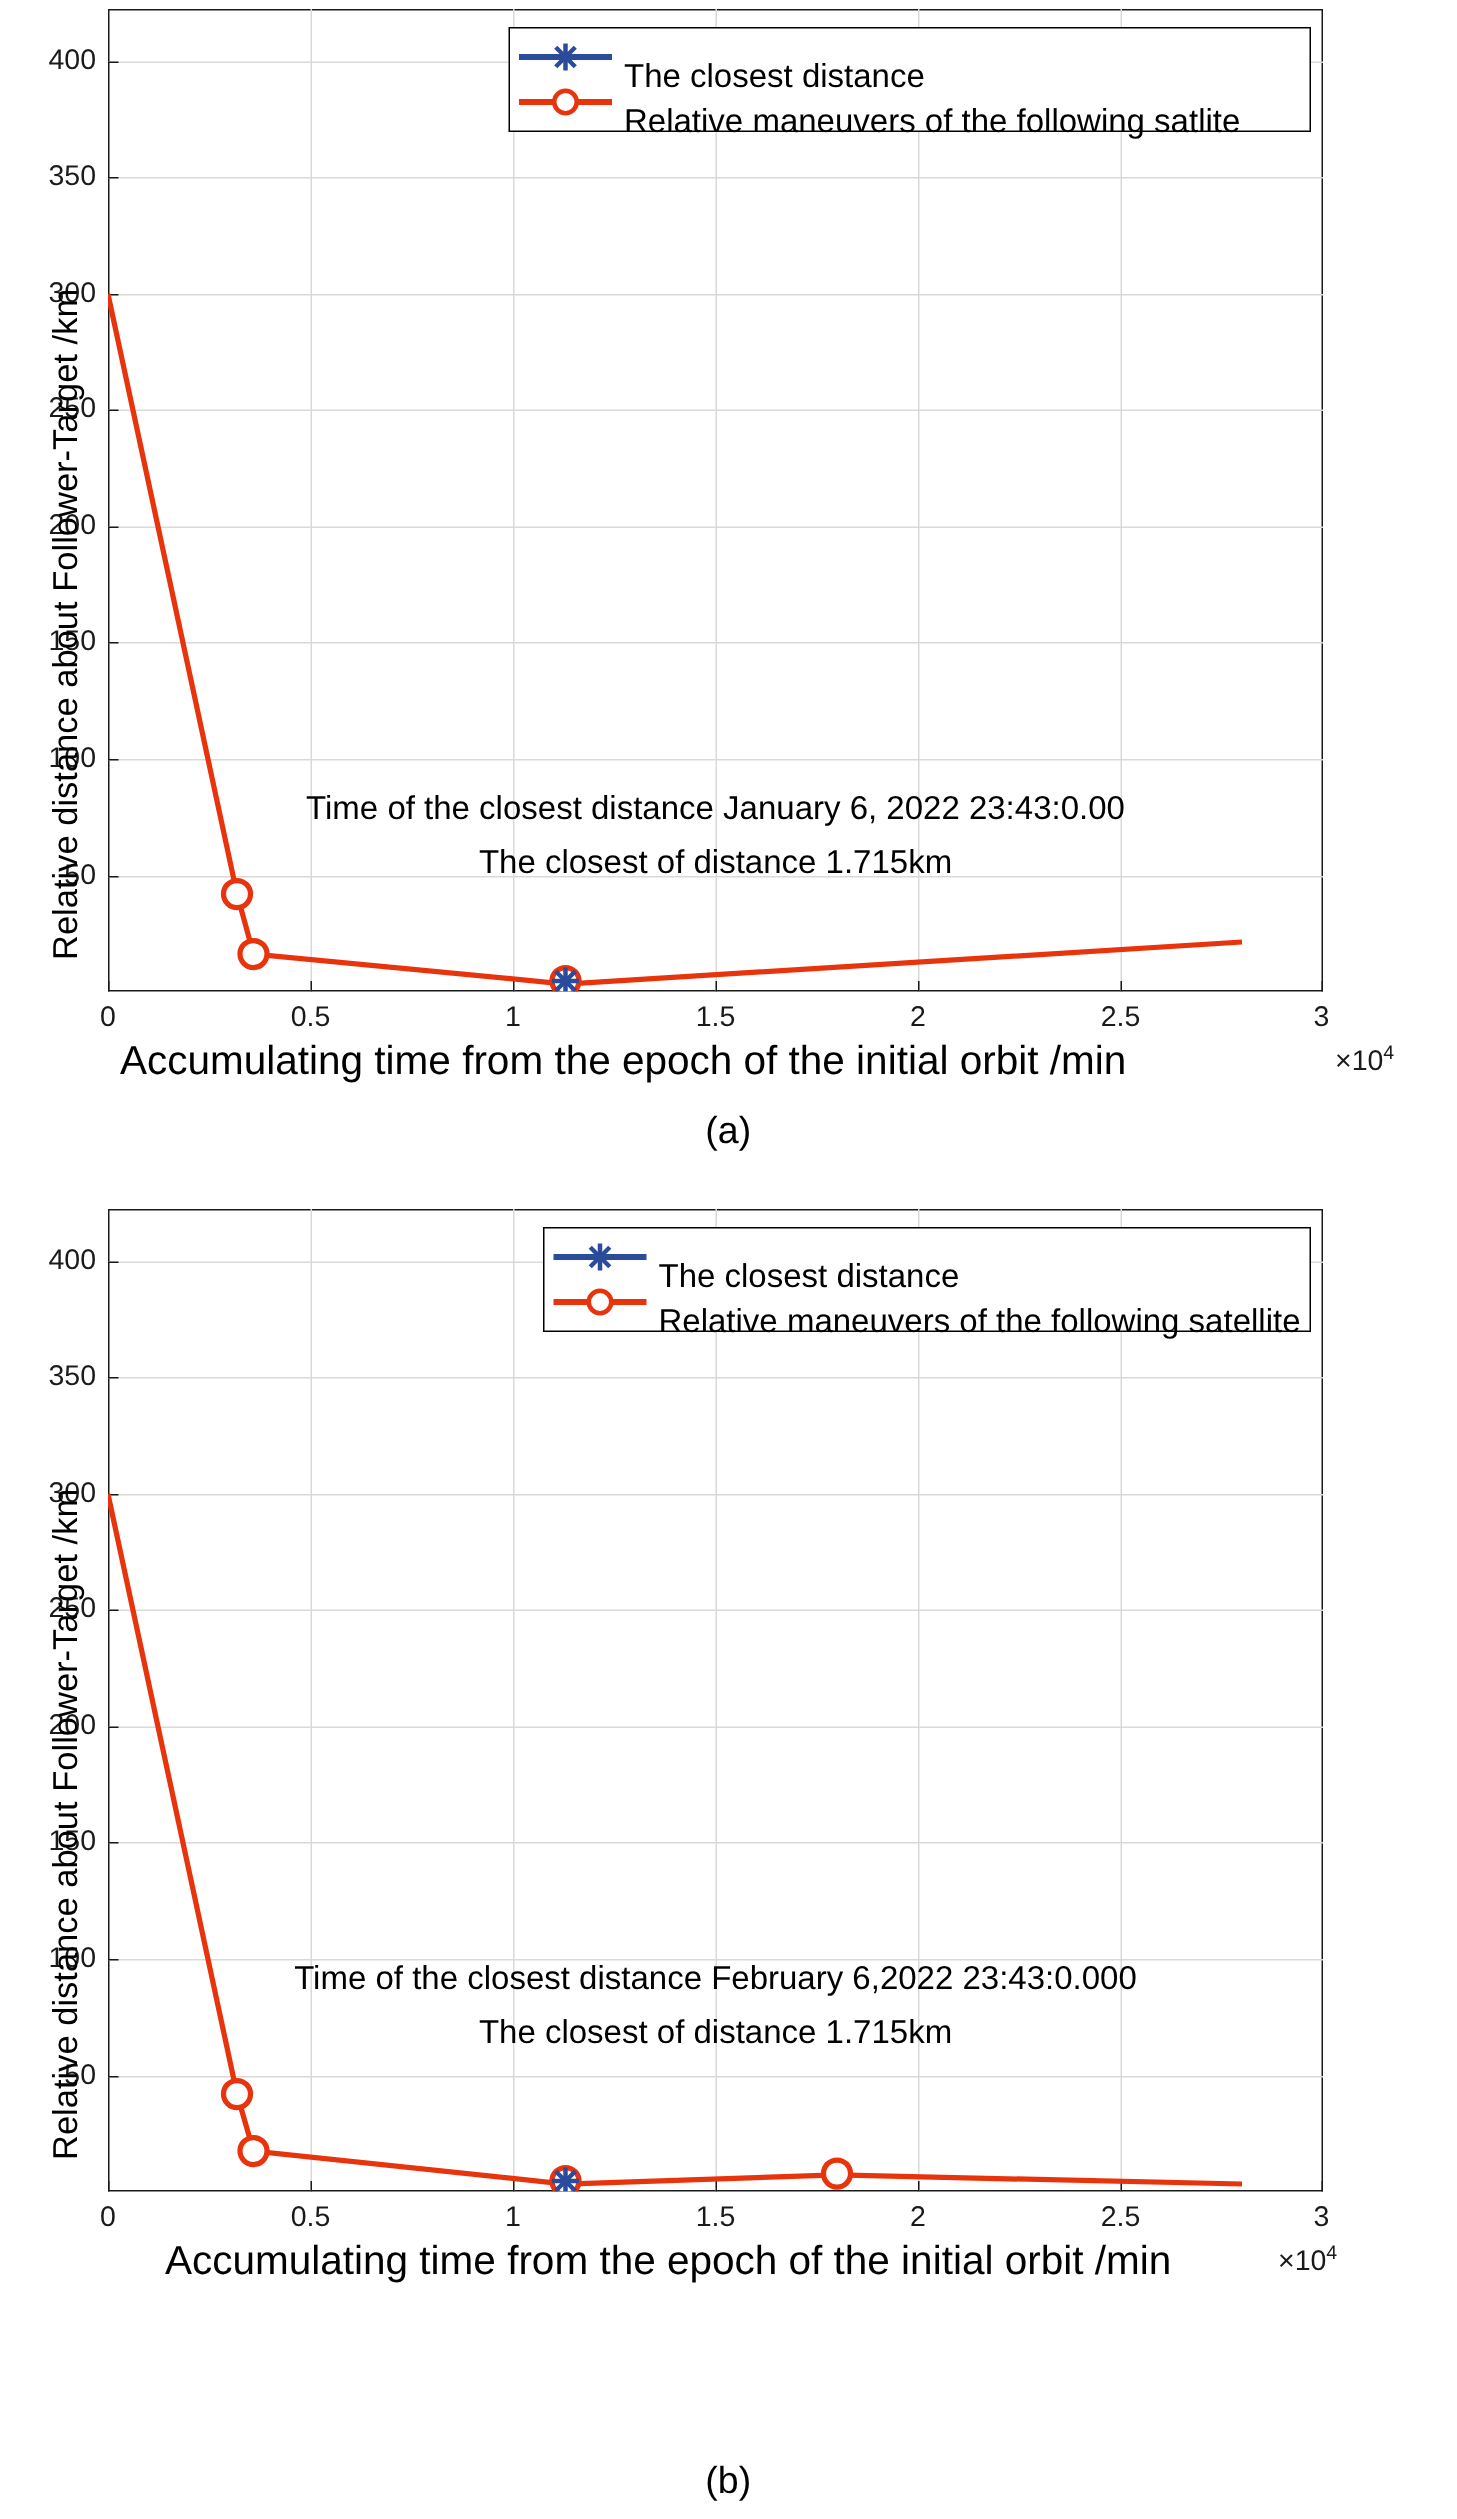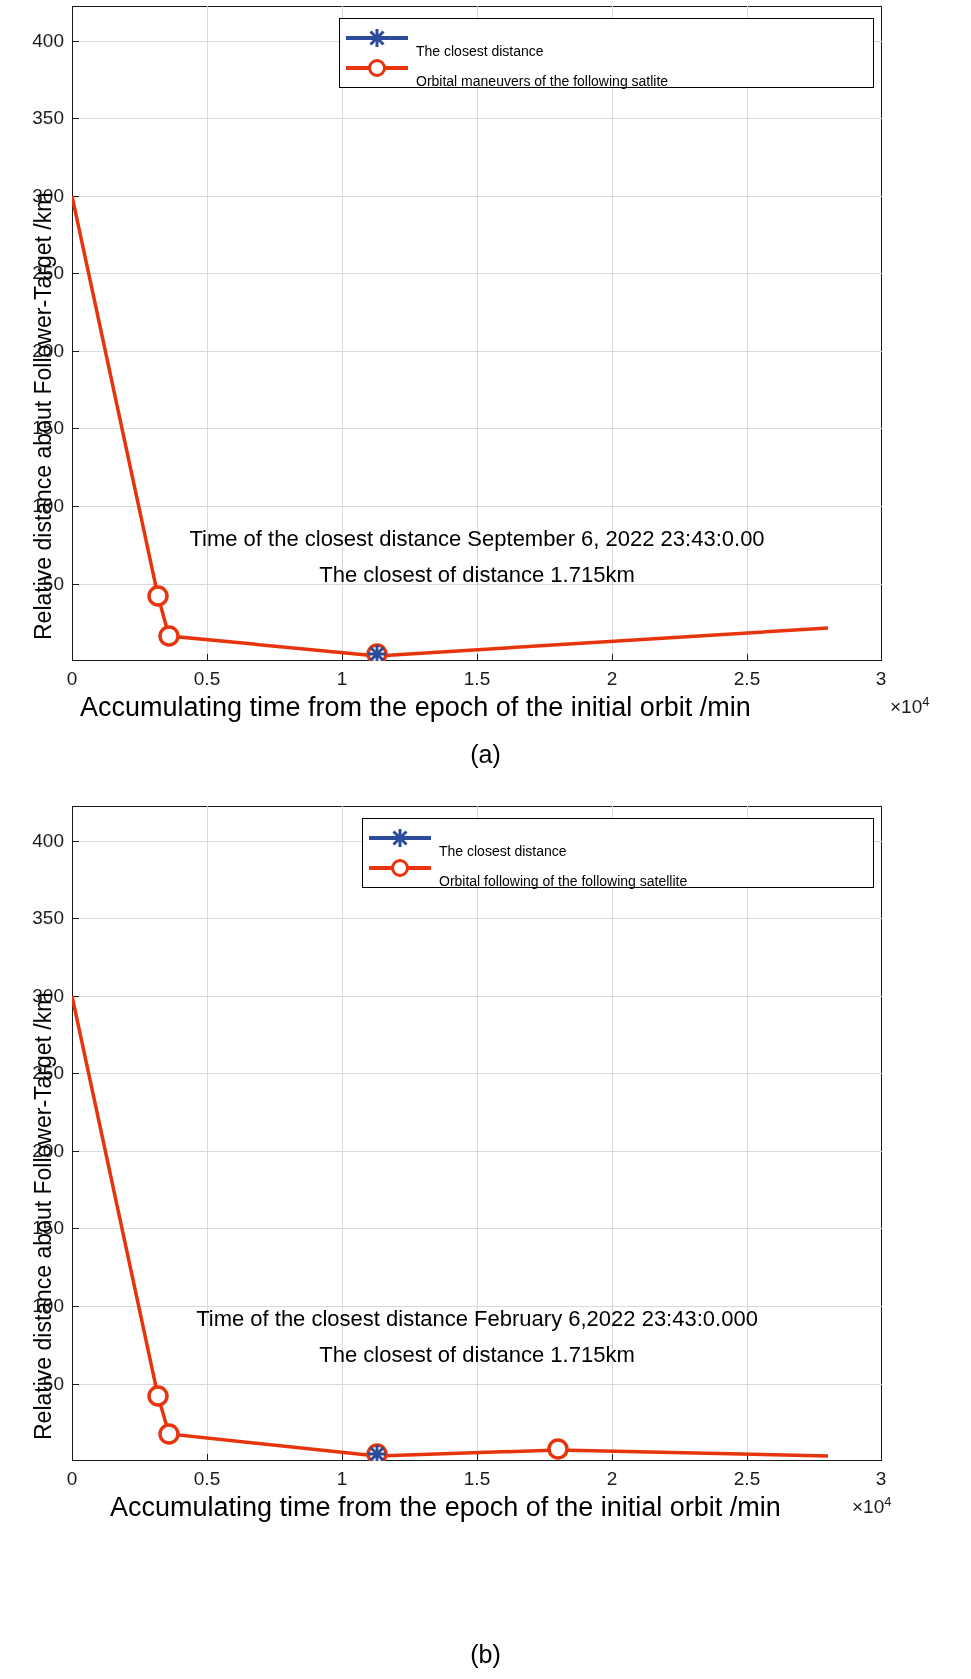--- a/index.html
+++ b/index.html
@@ -118,21 +118,21 @@
     height: 4px;
     margin-top: -2px;
   }
   .legend-sample .lmark {
     position: absolute;
     left: 50%;
     top: 50%;
     transform: translate(-50%, -50%);
   }
   .legend-text {
-    font-size: 14px;
+    font-size: 22px;
     color: #000;
     margin-top: 25px;
   }
 
   .annot {
     position: absolute;
     font-size: 22px;
     color: #000;
     white-space: nowrap;
     text-align: center;
@@ -217,25 +217,25 @@
           </span>
           <span class="legend-text">The closest distance</span>
         </div>
         <div class="legend-row">
           <span class="legend-sample">
             <span class="lseg" style="background:#e8340c"></span>
             <svg class="lmark" width="22" height="22">
               <circle cx="11" cy="11" r="7.5" fill="#ffffff" stroke="#e8340c" stroke-width="3"></circle>
             </svg>
           </span>
-          <span class="legend-text">Orbital maneuvers of the following satlite</span>
+          <span class="legend-text">Relative maneuvers of the following satlite</span>
         </div>
       </div>
 
-      <div class="annot" style="left:405px; top:520px;">Time of the closest distance September 6, 2022 23:43:0.00</div>
+      <div class="annot" style="left:405px; top:520px;">Time of the closest distance January 6, 2022 23:43:0.00</div>
       <div class="annot" style="left:405px; top:556px;">The closest of distance 1.715km</div>
 
       <div class="tick-label x" style="left:0px; top:662px">0</div>
       <div class="tick-label x" style="left:135px; top:662px">0.5</div>
       <div class="tick-label x" style="left:270px; top:662px">1</div>
       <div class="tick-label x" style="left:405px; top:662px">1.5</div>
       <div class="tick-label x" style="left:540px; top:662px">2</div>
       <div class="tick-label x" style="left:675px; top:662px">2.5</div>
       <div class="tick-label x" style="left:809px; top:662px">3</div>
 
@@ -321,21 +321,21 @@
           </span>
           <span class="legend-text">The closest distance</span>
         </div>
         <div class="legend-row">
           <span class="legend-sample">
             <span class="lseg" style="background:#e8340c"></span>
             <svg class="lmark" width="22" height="22">
               <circle cx="11" cy="11" r="7.5" fill="#ffffff" stroke="#e8340c" stroke-width="3"></circle>
             </svg>
           </span>
-          <span class="legend-text">Orbital following of the following satellite</span>
+          <span class="legend-text">Relative maneuvers of the following satellite</span>
         </div>
       </div>
 
       <div class="annot" style="left:405px; top:500px;">Time of the closest distance February 6,2022 23:43:0.000</div>
       <div class="annot" style="left:405px; top:536px;">The closest of distance 1.715km</div>
 
       <div class="tick-label x" style="left:0px; top:662px">0</div>
       <div class="tick-label x" style="left:135px; top:662px">0.5</div>
       <div class="tick-label x" style="left:270px; top:662px">1</div>
       <div class="tick-label x" style="left:405px; top:662px">1.5</div>

